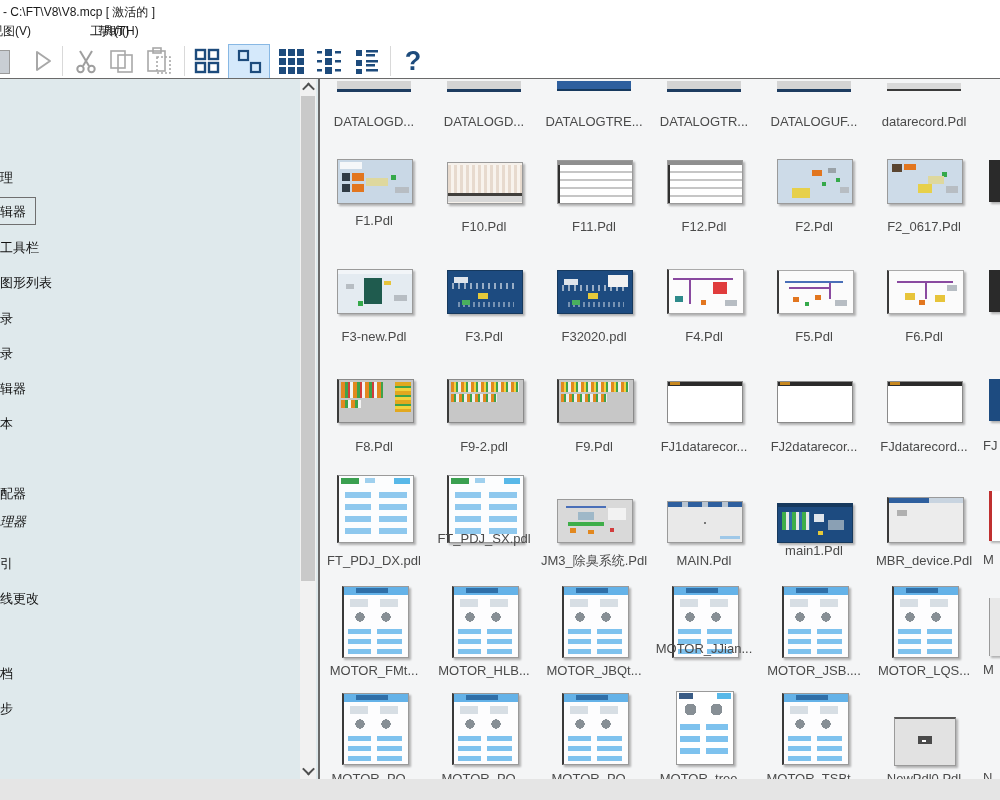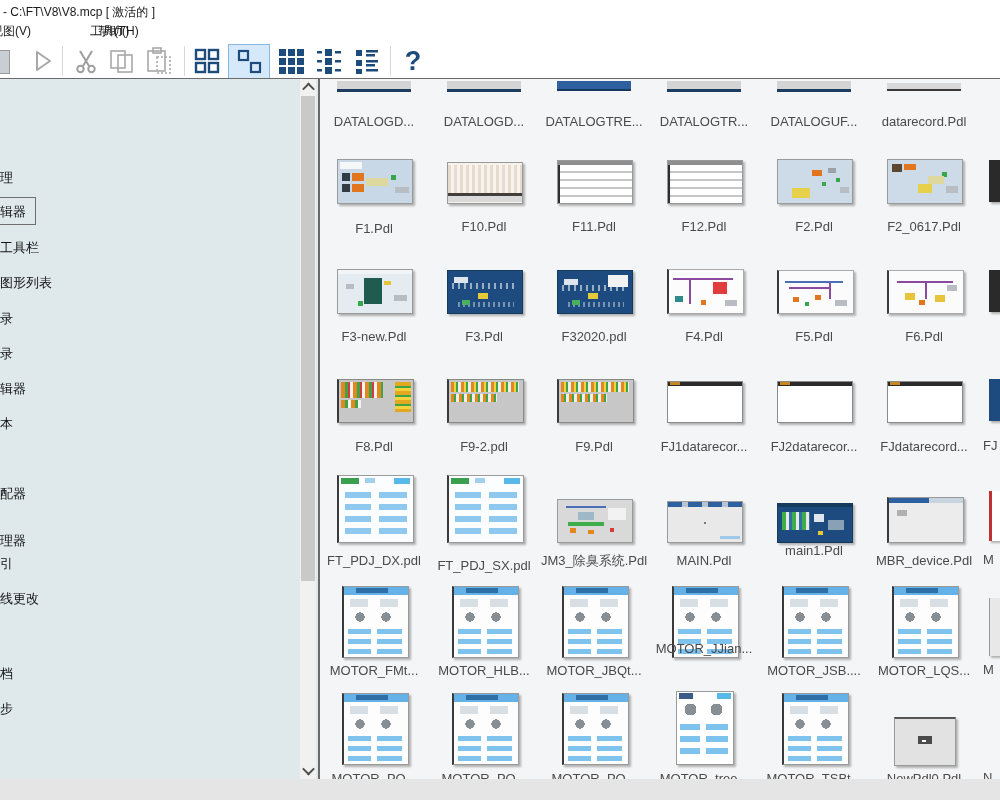--- a/index.html
+++ b/index.html
@@ -263,42 +263,42 @@
     <div class="side-item" style="top: 90px;">理</div>
         <div class="side-sel" style="left: -6px; top: 118px; width: 40px; height: 26px;"></div>
         <div class="side-item" style="top: 124px;">辑器</div>
         <div class="side-item" style="top: 160px;">工具栏</div>
         <div class="side-item" style="top: 195px;">图形列表</div>
         <div class="side-item" style="top: 231px;">录</div>
         <div class="side-item" style="top: 266px;">录</div>
         <div class="side-item" style="top: 301px;">辑器</div>
         <div class="side-item" style="top: 336px;">本</div>
         <div class="side-item" style="top: 406px;">配器</div>
-        <div class="side-item" style="top: 453px;">理器</div>
+        <div class="side-item" style="top: 434px; font-style: italic;">理器</div>
         <div class="side-item" style="top: 476px;">引</div>
         <div class="side-item" style="top: 511px;">线更改</div>
         <div class="side-item" style="top: 586px;">档</div>
         <div class="side-item" style="top: 621px;">步</div>
       </div>
     <div id="side-divider"></div>
     <div id="main">
         <div class="thumb k-strip-gray" style="left: 17px; top: 2px; width: 74px; height: 8px;"></div>
         <div class="flabel" style="left: 0px; top: 34px;">DATALOGD...</div>
         <div class="thumb k-strip-gray" style="left: 127px; top: 2px; width: 74px; height: 8px;"></div>
         <div class="flabel" style="left: 110px; top: 34px;">DATALOGD...</div>
         <div class="thumb k-strip-blue" style="left: 237px; top: 2px; width: 74px; height: 8px;"></div>
         <div class="flabel" style="left: 220px; top: 34px;">DATALOGTRE...</div>
         <div class="thumb k-strip-gray" style="left: 347px; top: 2px; width: 74px; height: 8px;"></div>
         <div class="flabel" style="left: 330px; top: 34px;">DATALOGTR...</div>
         <div class="thumb k-strip-gray" style="left: 457px; top: 2px; width: 74px; height: 8px;"></div>
         <div class="flabel" style="left: 440px; top: 34px;">DATALOGUF...</div>
         <div class="thumb k-strip-thin" style="left: 567px; top: 4px; width: 74px; height: 6px;"></div>
         <div class="flabel" style="left: 550px; top: 34px;">datarecord.Pdl</div>
         <div class="thumb k-f1" style="left: 17px; top: 80px; width: 74px; height: 43px;"></div>
-        <div class="flabel" style="left: 0px; top: 141px;">F1.Pdl</div>
+        <div class="flabel" style="left: 0px; top: 133px;">F1.Pdl</div>
         <div class="thumb k-stripes" style="left: 127px; top: 83px; width: 74px; height: 40px;"></div>
         <div class="flabel" style="left: 110px; top: 139px;">F10.Pdl</div>
         <div class="thumb k-table" style="left: 237px; top: 81px; width: 74px; height: 42px;"></div>
         <div class="flabel" style="left: 220px; top: 139px;">F11.Pdl</div>
         <div class="thumb k-table" style="left: 347px; top: 81px; width: 74px; height: 42px;"></div>
         <div class="flabel" style="left: 330px; top: 139px;">F12.Pdl</div>
         <div class="thumb k-f2" style="left: 457px; top: 80px; width: 74px; height: 43px;"></div>
         <div class="flabel" style="left: 440px; top: 139px;">F2.Pdl</div>
         <div class="thumb k-f2b" style="left: 567px; top: 80px; width: 74px; height: 43px;"></div>
         <div class="flabel" style="left: 550px; top: 139px;">F2_0617.Pdl</div>
@@ -326,21 +326,21 @@
         <div class="flabel" style="left: 330px; top: 359px;">FJ1datarecor...</div>
         <div class="thumb k-whitewin" style="left: 457px; top: 302px; width: 74px; height: 40px;"></div>
         <div class="flabel" style="left: 440px; top: 359px;">FJ2datarecor...</div>
         <div class="thumb k-whitewin" style="left: 567px; top: 302px; width: 74px; height: 40px;"></div>
         <div class="flabel" style="left: 550px; top: 359px;">FJdatarecord...</div>
         <div class="thumb k-sliver-navy" style="left: 669px; top: 300px; width: 74px; height: 42px;"></div>
         <div class="elabel" style="left: 663px; top: 359px;">FJ</div>
         <div class="thumb k-panel" style="left: 17px; top: 396px; width: 74px; height: 66px;"></div>
         <div class="flabel" style="left: 0px; top: 473px;">FT_PDJ_DX.pdl</div>
         <div class="thumb k-panel" style="left: 127px; top: 396px; width: 74px; height: 66px;"></div>
-        <div class="flabel" style="left: 110px; top: 478px;">FT_PDJ_SX.pdl</div>
+        <div class="flabel" style="left: 110px; top: 451px;">FT_PDJ_SX.pdl</div>
         <div class="thumb k-jm3" style="left: 237px; top: 420px; width: 74px; height: 42px;"></div>
         <div class="flabel" style="left: 220px; top: 473px;">JM3_除臭系统.Pdl</div>
         <div class="thumb k-mainthumb" style="left: 347px; top: 422px; width: 74px; height: 40px;"></div>
         <div class="flabel" style="left: 330px; top: 473px;">MAIN.Pdl</div>
         <div class="thumb k-main1" style="left: 457px; top: 424px; width: 74px; height: 38px;"></div>
         <div class="flabel" style="left: 440px; top: 463px;">main1.Pdl</div>
         <div class="thumb k-mbr" style="left: 567px; top: 418px; width: 74px; height: 44px;"></div>
         <div class="flabel" style="left: 550px; top: 473px;">MBR_device.Pdl</div>
         <div class="thumb k-sliver-red" style="left: 669px; top: 412px; width: 74px; height: 50px;"></div>
         <div class="elabel" style="left: 663px; top: 473px;">M</div>

